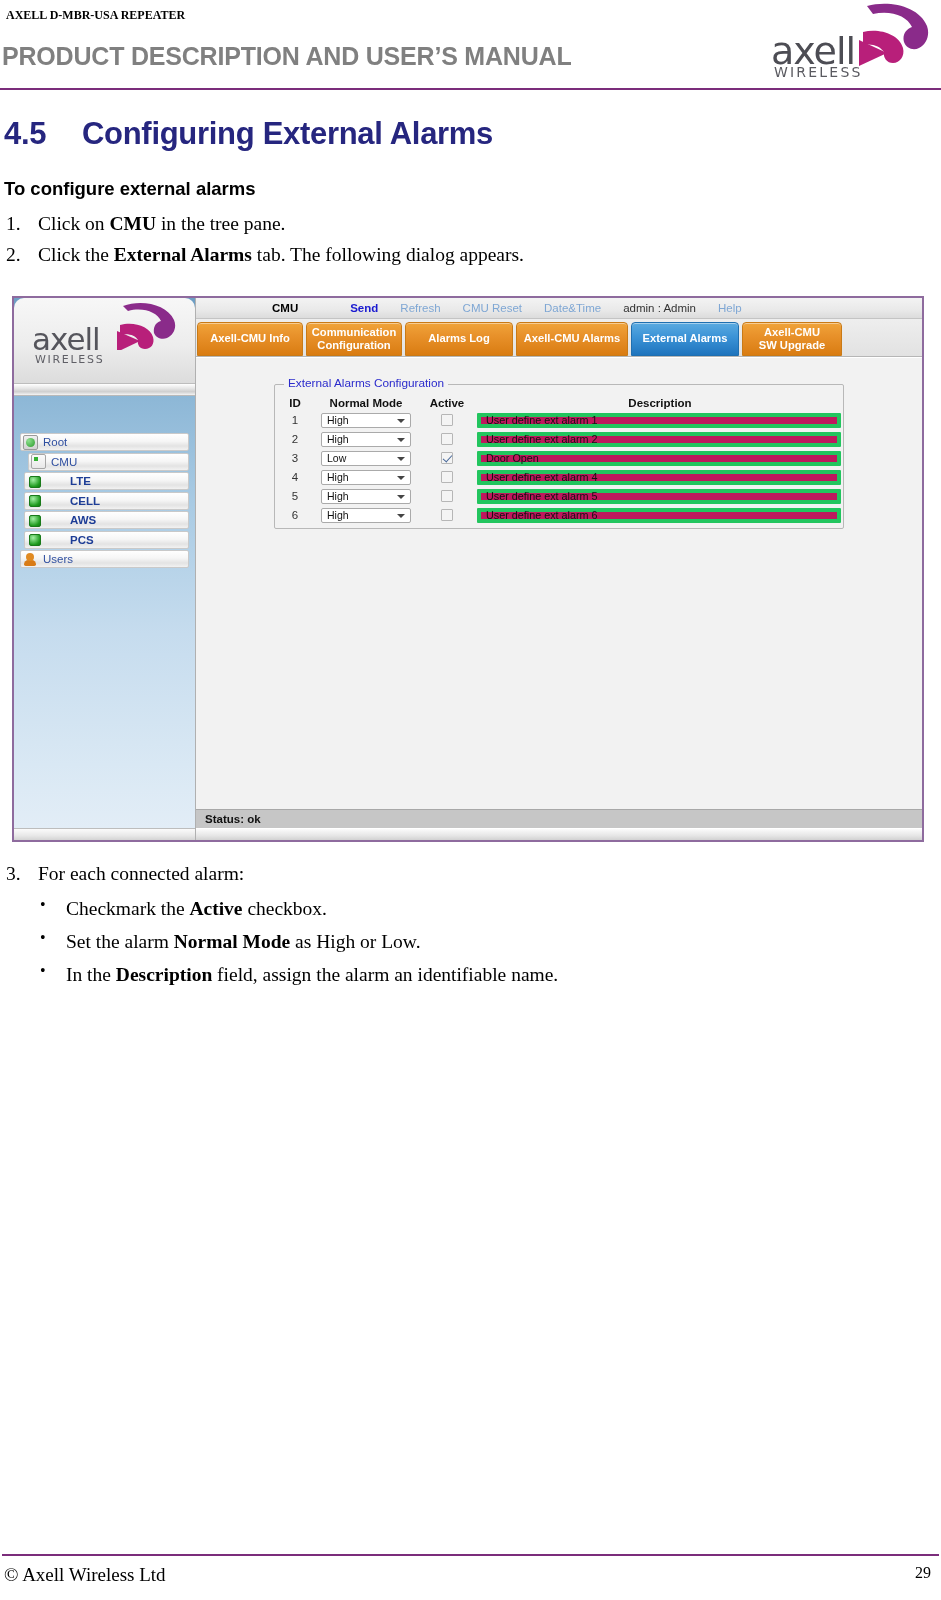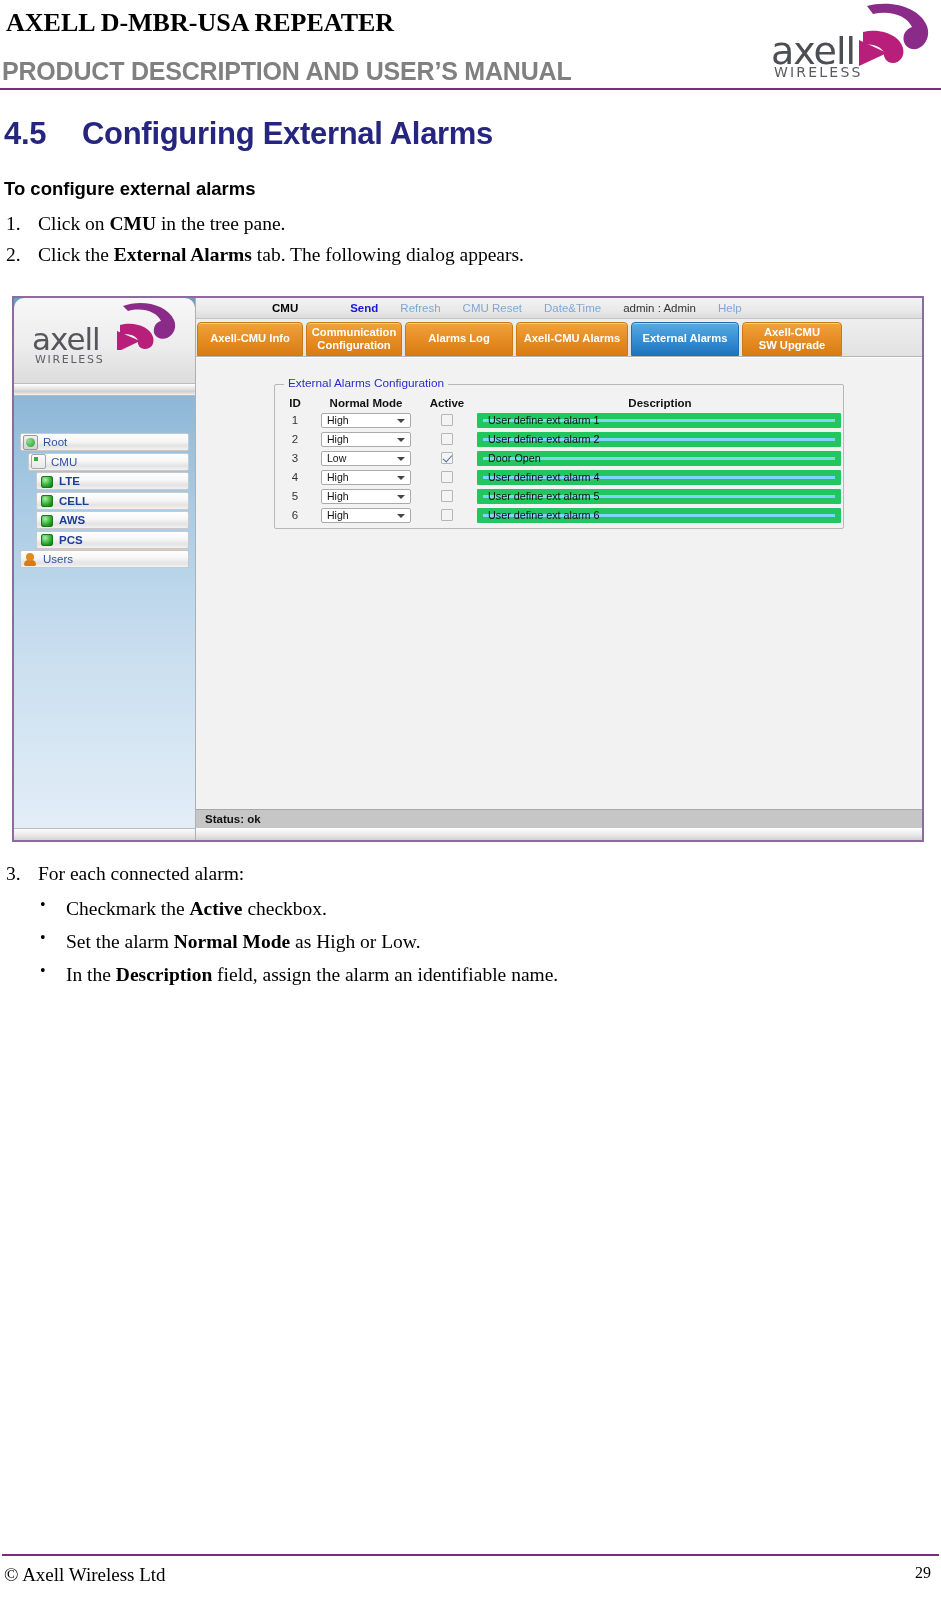--- a/index.html
+++ b/index.html
@@ -14,21 +14,21 @@
   }
 
   
   .page-header {
     position: relative;
     padding: 8px 0 0 0;
     height: 94px;
   }
   .hdr-line1 {
     font-family: "Liberation Serif", serif;
-    font-size: 26px;
+    font-size: 12px;
     font-weight: bold;
     color: #000000;
     letter-spacing: 0px;
     margin-left: 6px;
     font-variant: small-caps;
   }
   .hdr-line2 {
     font-family: "Liberation Sans", sans-serif;
     font-size: 25px;
     font-weight: bold;
@@ -209,21 +209,21 @@
     border-radius: 2px;
     display: flex;
     align-items: center;
     font-family: "Liberation Sans", sans-serif;
     font-size: 11.5px;
     color: #2b3f8c;
   }
   .tnode .lbl { color:#2f4fa0; }
   .tnode.lvl1 { margin-left: 6px; }
   .tnode.lvl2 { margin-left: 14px; }
-  .tnode.lvl3 { margin-left: 22px; }
+  .tnode.lvl3 { margin-left: 10px; gap: 23px; }
   .tnode.bold .lbl { font-weight: bold; color:#1d3d96; }
 
   .ico {
     width: 15px; height: 15px;
     margin-left: 2px; margin-right: 5px;
     flex: 0 0 15px;
     border-radius: 2px;
     position: relative;
   }
   .ico-root {
@@ -410,22 +410,22 @@
     position: absolute;
     left: 3px; top: 0px;
     width: 4px; height: 8px;
     border: solid #4a6a9a;
     border-width: 0 1.6px 1.6px 0;
     transform: rotate(42deg);
   }
   .txt-in {
     height: 15px;
     width: 100%;
-    background: #7dd3fc;
-    border: 6px solid #22c55e;
+    background: #be185d;
+    border: 4px solid #22c55e;
     border-radius: 1px;
     display: flex; align-items: center;
     padding-left: 5px;
     font-size: 10.8px;
     color: #111;
   }
   .desc-wrap { padding-right: 2px; }
 
   .statusbar {
     position: absolute;

